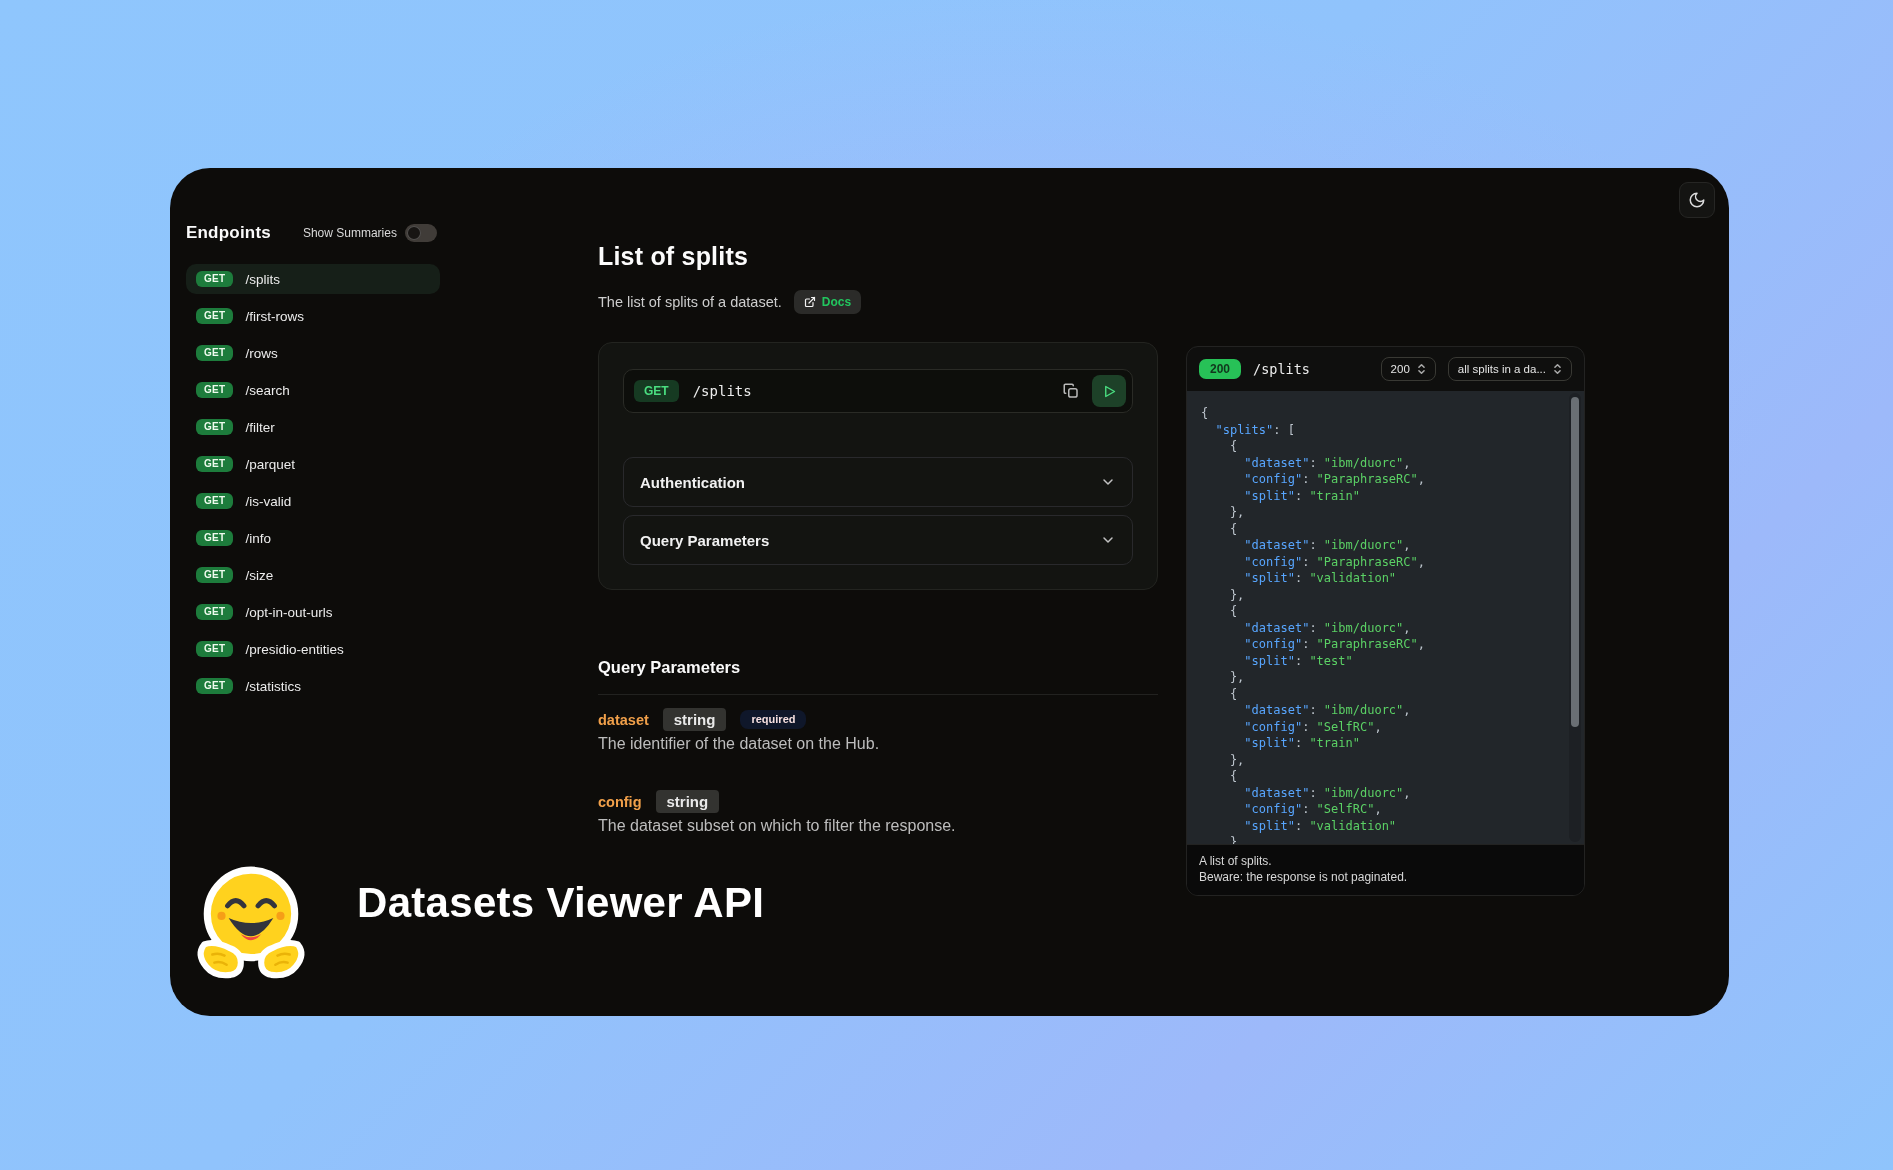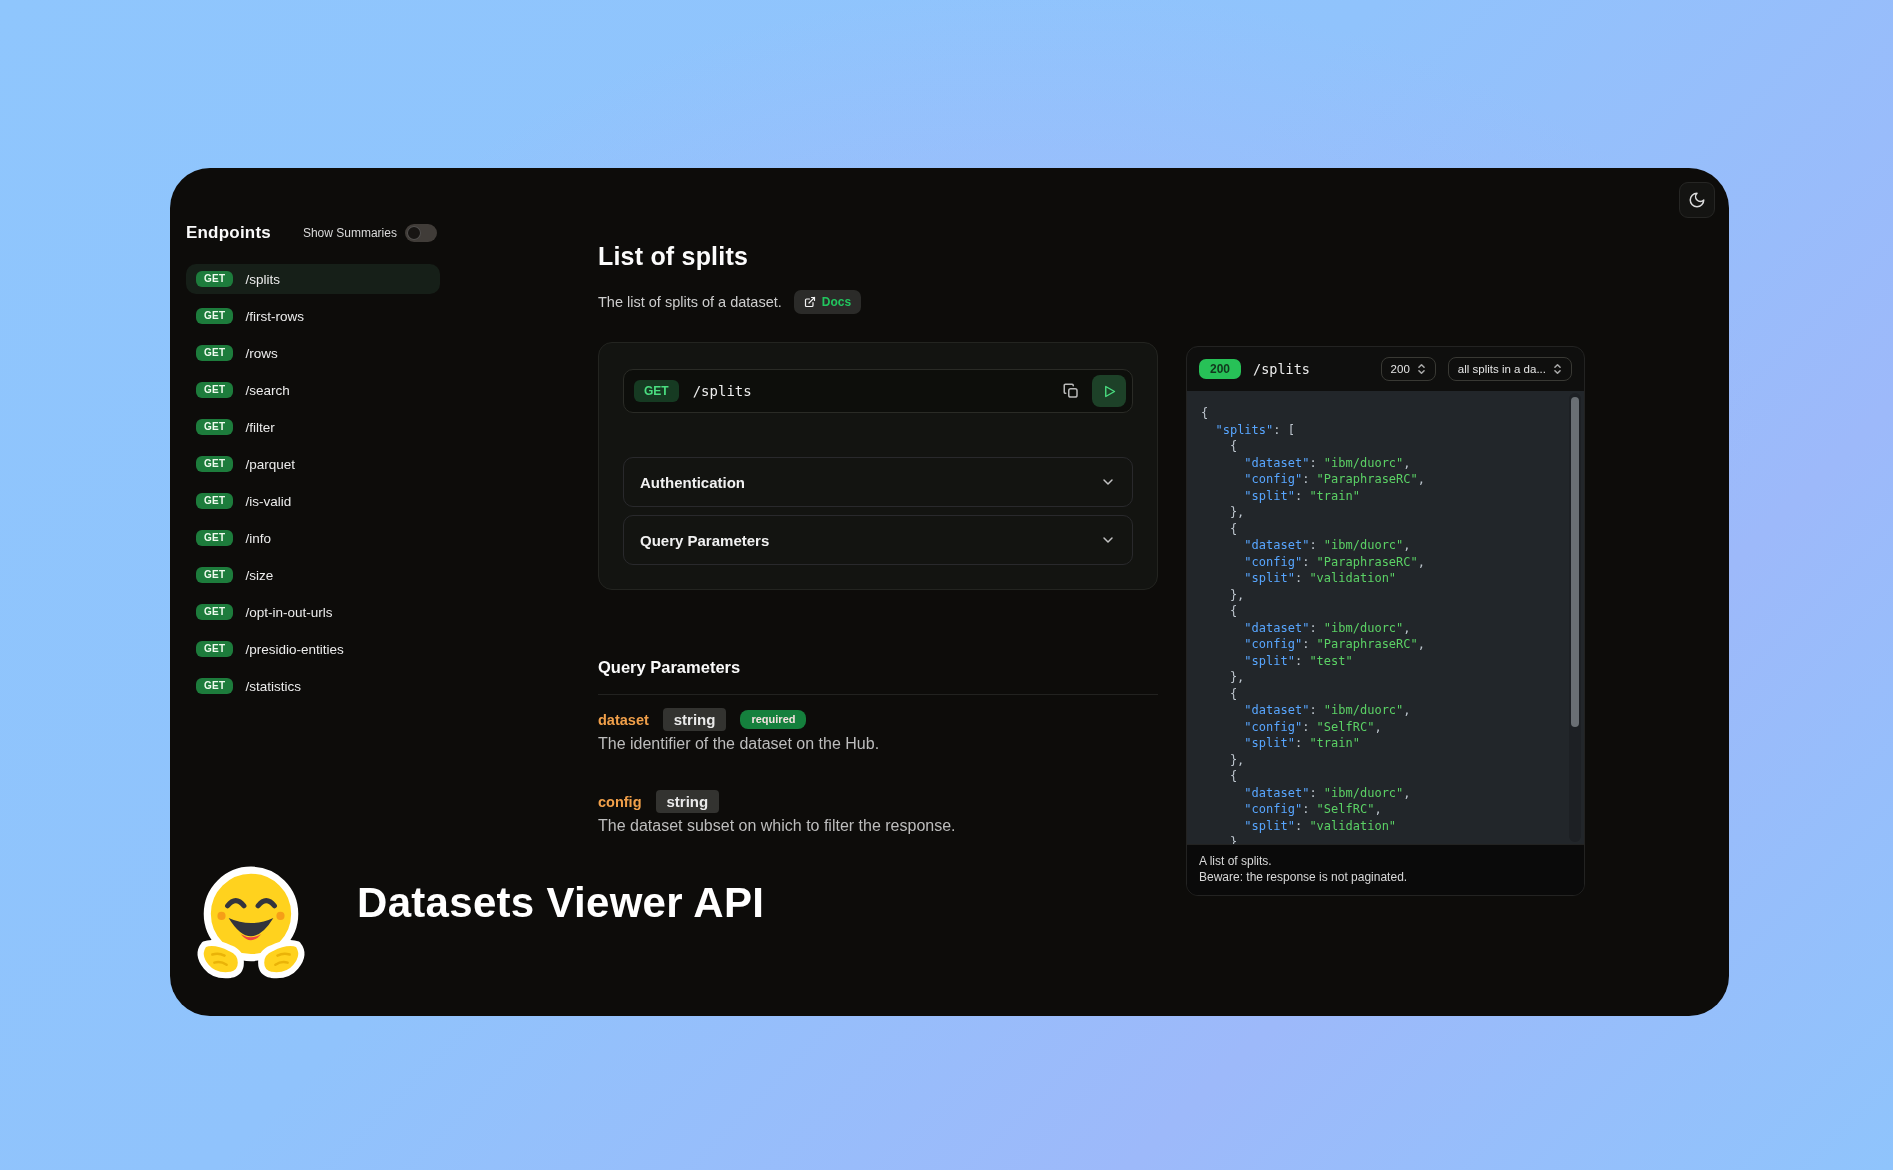--- a/index.html
+++ b/index.html
@@ -72,21 +72,21 @@
   }
   .accordion .acc-label{font-size:15px;font-weight:700;color:#f1f1f1;}
   .acc-1{top:98px;margin-top:16px;}
   .acc-2{top:172px;}
   .qp-title{position:absolute;top:490px;margin:0;font-size:16.5px;font-weight:800;color:#fafafa;}
   .qp-divider{position:absolute;top:526px;width:560px;height:1px;background:#222220;}
   .param-block{position:absolute;width:560px;}
   .param-row{display:flex;align-items:center;gap:14px;}
   .param-name{font-size:14.5px;font-weight:700;color:#f1a04a;}
   .type-chip{font-size:15px;font-weight:700;color:#e9e9e9;background:#333330;border-radius:4px;padding:4px 11px;line-height:1;}
-  .required-chip{font-size:11px;font-weight:700;color:#f6e0e0;background:#15803d;border-radius:8px;padding:4px 11px;line-height:1;}
+  .required-chip{font-size:11px;font-weight:700;color:#f6e0e0;background:#0f172a;border-radius:8px;padding:4px 11px;line-height:1;}
   .param-desc{margin-top:4px;font-size:16px;color:#bdbdbd;}
   
   .response-panel{
     position:absolute;left:1016px;top:178px;width:399px;height:550px;background:#0f0f0e;
     border:1px solid #232322;border-radius:12px;display:flex;flex-direction:column;box-sizing:border-box;overflow:hidden;
   }
   .response-header{height:44px;flex:0 0 44px;display:flex;align-items:center;gap:12px;padding:0 12px;}
   .status-badge{font-size:12px;font-weight:800;color:#11371d;background:#27c157;border-radius:7px;padding:4px 11px;line-height:1;}
   .response-path{font-family:"DejaVu Sans Mono","Liberation Mono",monospace;font-size:13.5px;color:#ededed;}
   .select{

